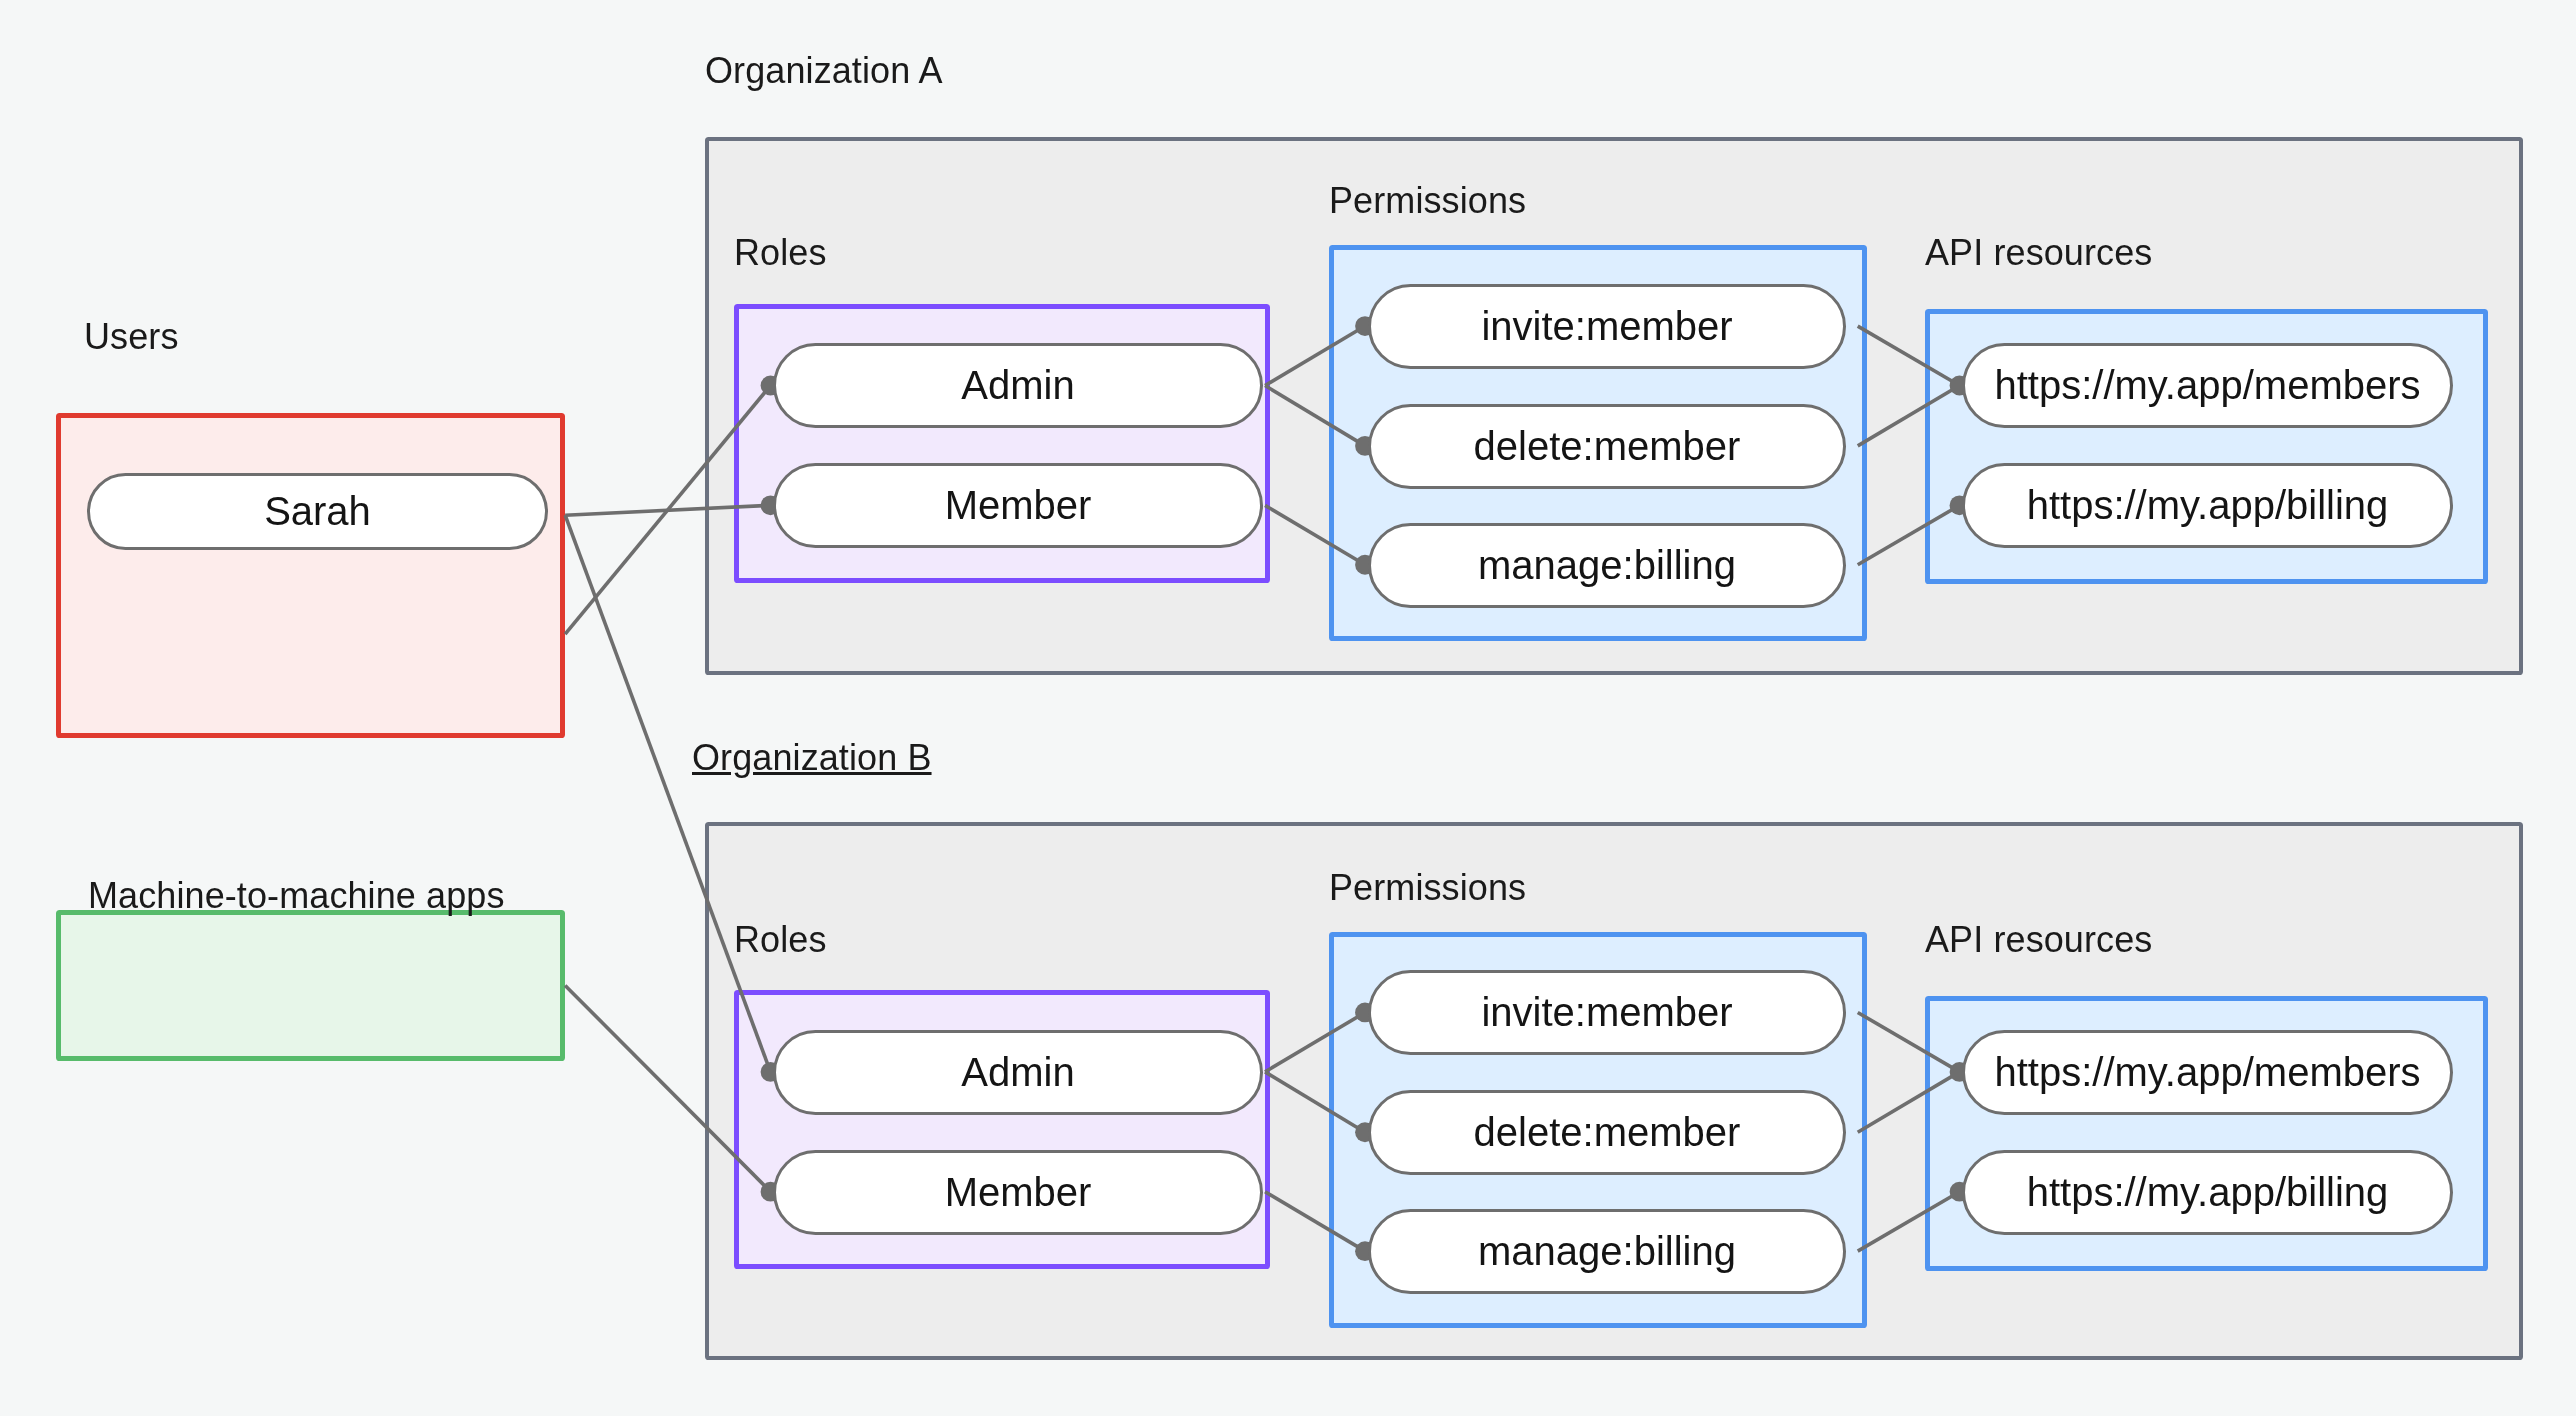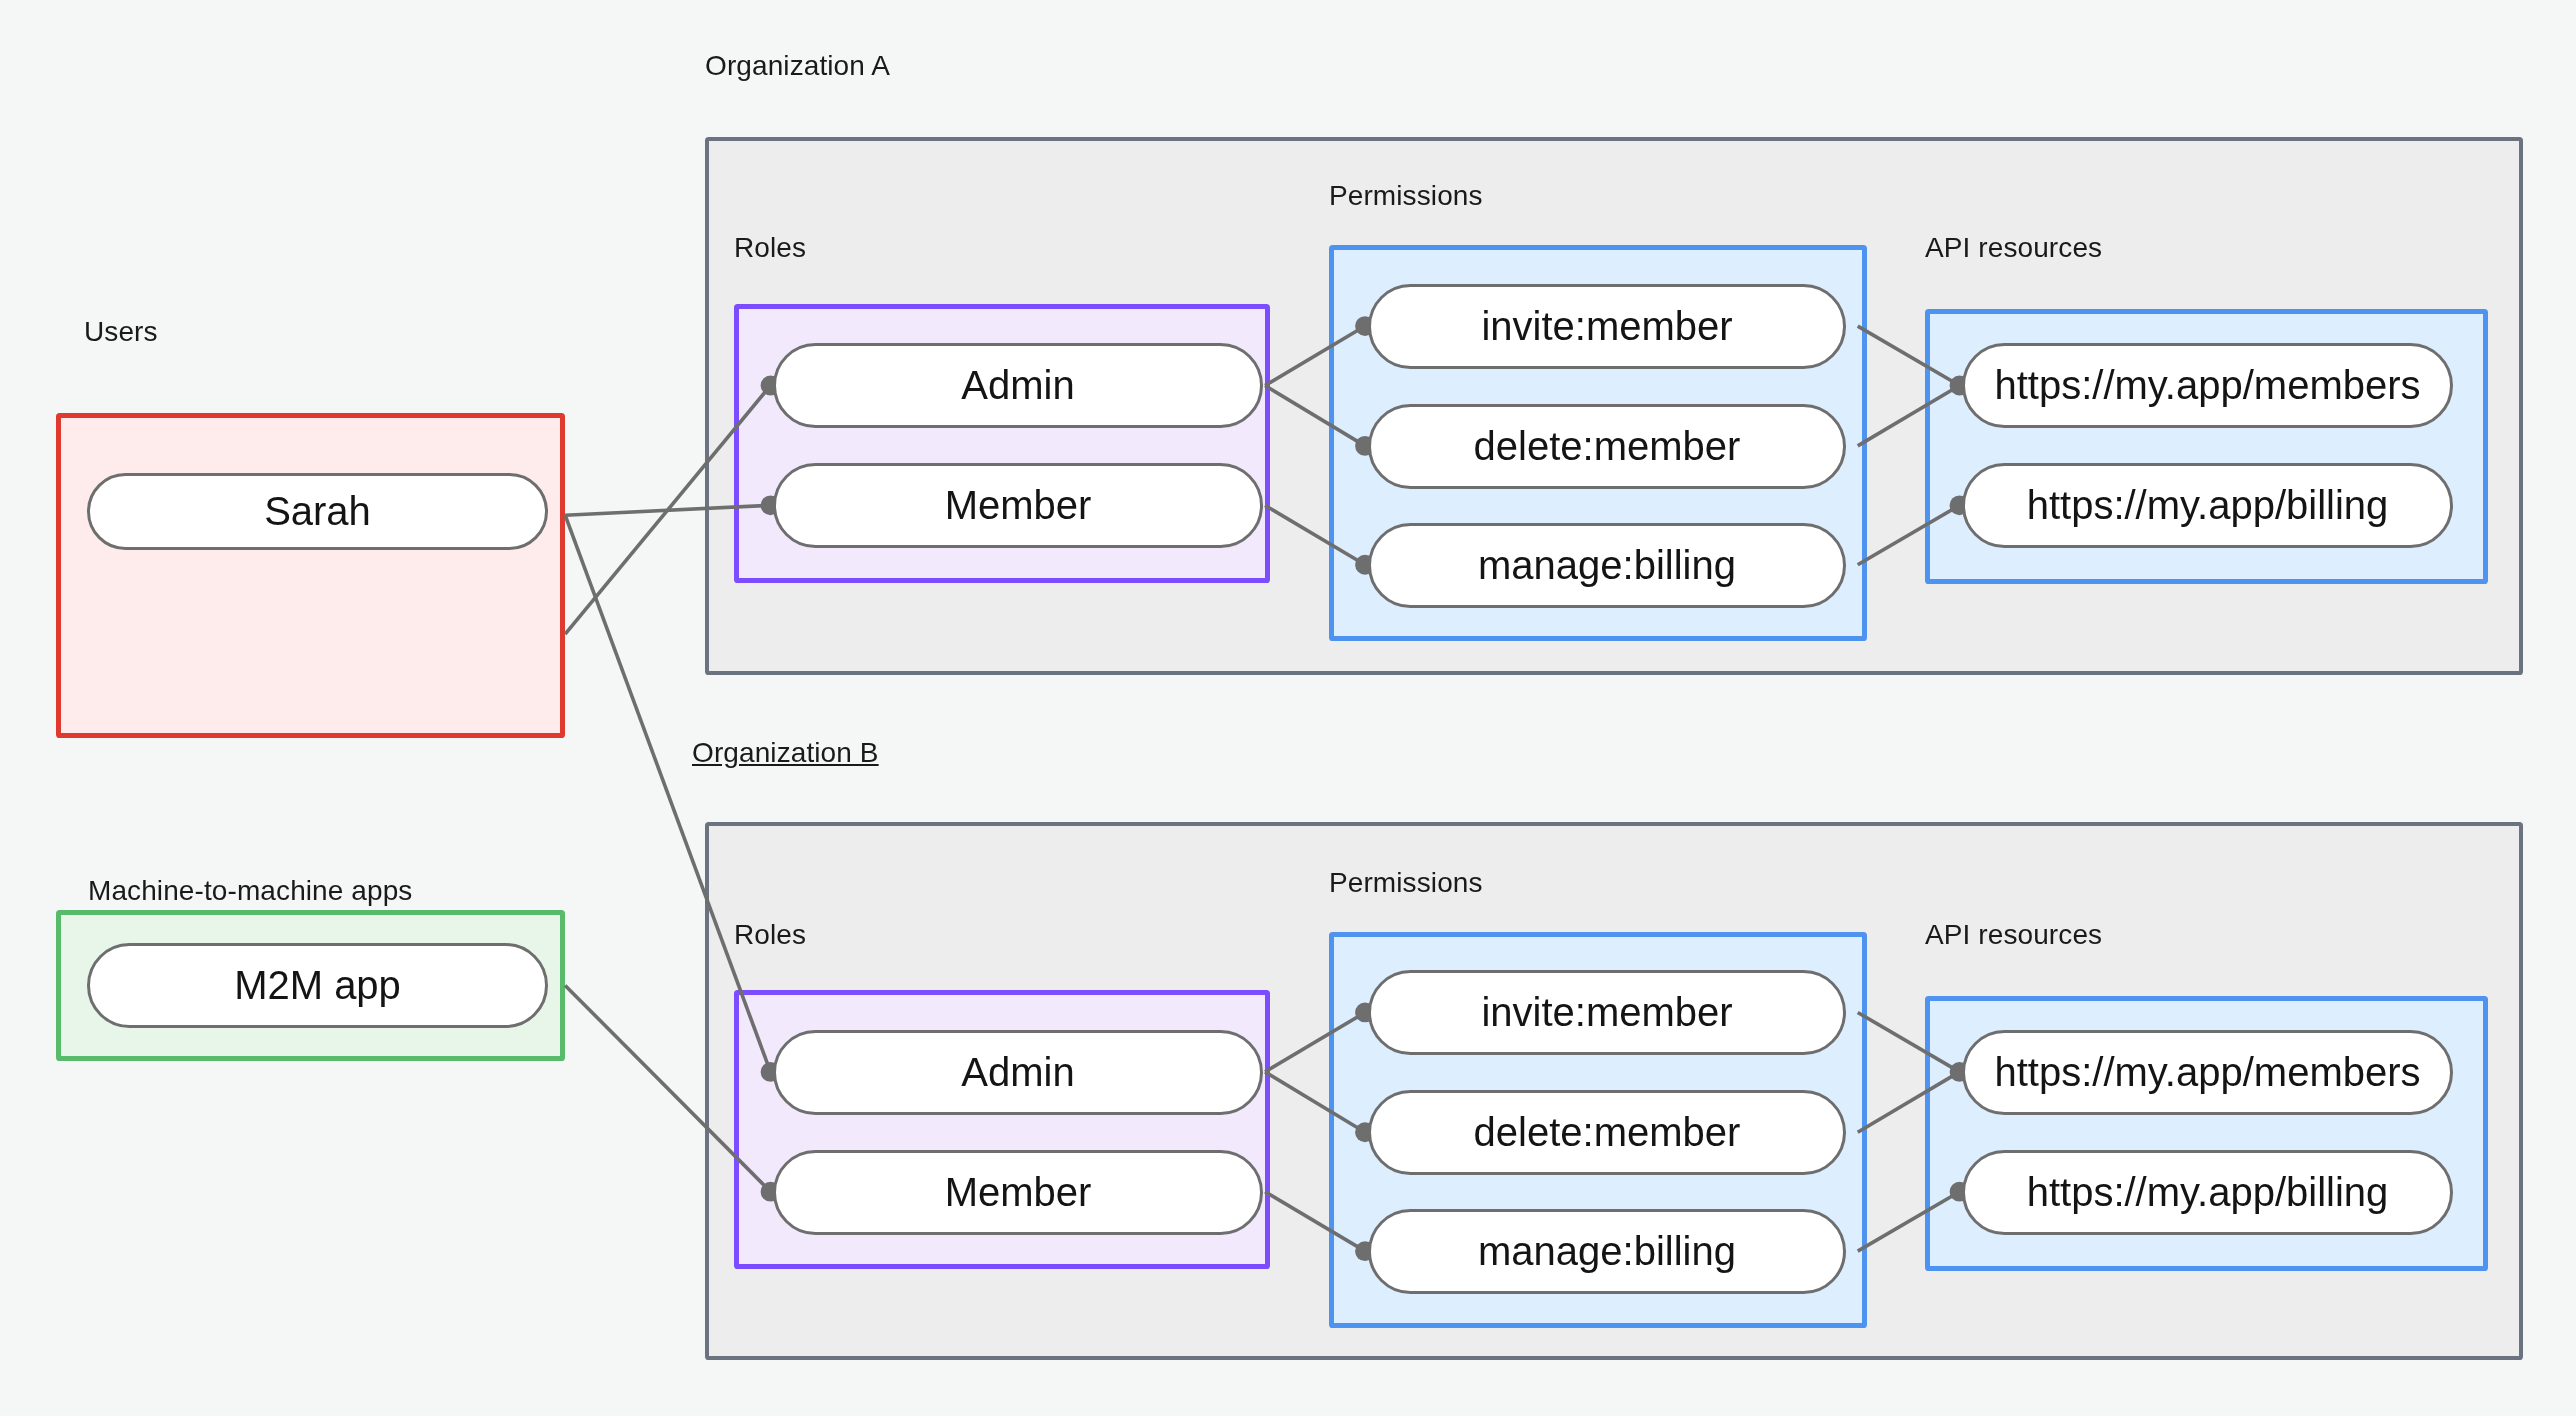--- a/index.html
+++ b/index.html
@@ -23,21 +23,21 @@
     position: absolute;
     left: 0;
     top: 0;
     width: 2576px;
     height: 1416px;
     pointer-events: none;
     z-index: 5;
   }
   .grp-label {
     position: absolute;
-    font-size: 28px;
+    font-size: 36px;
     color: #1a1a1a;
     white-space: nowrap;
     letter-spacing: 0.1px;
     z-index: 3;
   }
   .container-box {
     position: absolute;
     box-sizing: border-box;
     z-index: 1;
   }
@@ -139,21 +139,20 @@
     <circle class="endpoint-dot" cx="2175" cy="1190" r="11"></circle>
     <circle class="endpoint-dot" cx="2175" cy="1323" r="11"></circle>
   </svg>
 
   <div class="grp-label" style="left:56px; top:316px;margin-left:28px;">Users</div>
   <div class="container-box users-box" style="left:56px; top:413px; width:509px; height:325px;"></div>
   <div class="node" style="left:87px; top:473px; width:461px; height:77px;">Sarah</div>
 
   <div class="grp-label" style="left:56px; top:875px;margin-left:32px;">Machine-to-machine apps</div>
   <div class="container-box m2m-box" style="left:56px; top:910px; width:509px; height:151px;"></div>
-  <div class="node" style="left:87px; top:943px; width:461px; height:85px;">M2M app</div>
 
   <div class="grp-label" style="left:705px; top:50px;">Organization A</div>
   <div class="container-box org-box" style="left:705px; top:137px; width:1818px; height:538px;"></div>
 
   <div class="grp-label" style="left:734px; top:232px;">Roles</div>
   <div class="container-box roles-box" style="left:734px; top:304px; width:536px; height:279px;"></div>
   <div class="node" style="left:773px; top:343px; width:490px; height:85px;">Admin</div>
   <div class="node" style="left:773px; top:463px; width:490px; height:85px;">Member</div>
 
   <div class="grp-label" style="left:1329px; top:180px;">Permissions</div>

